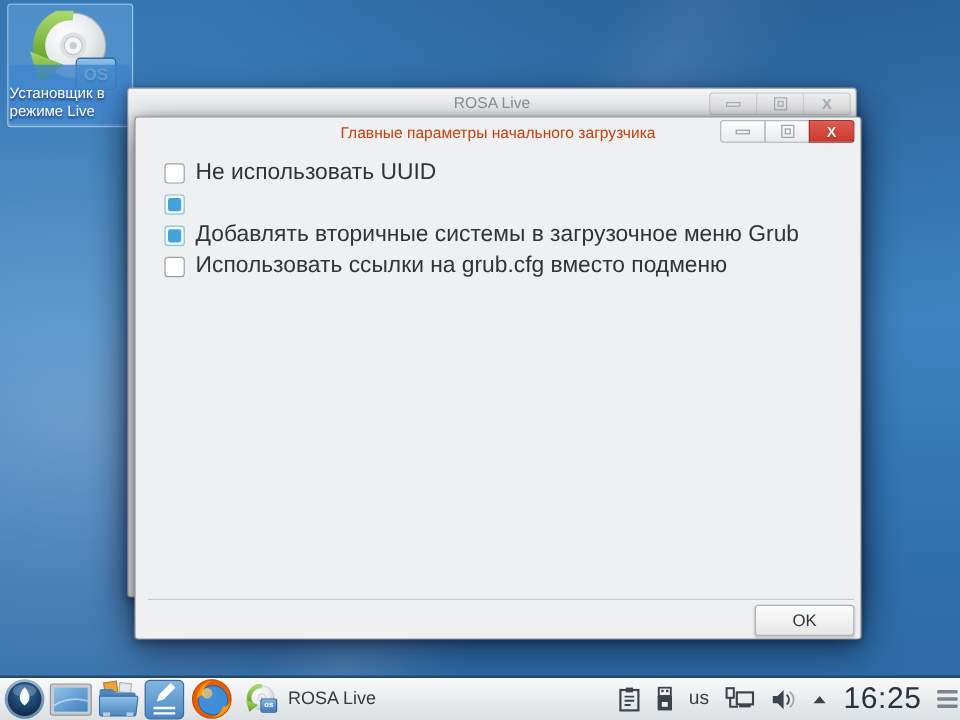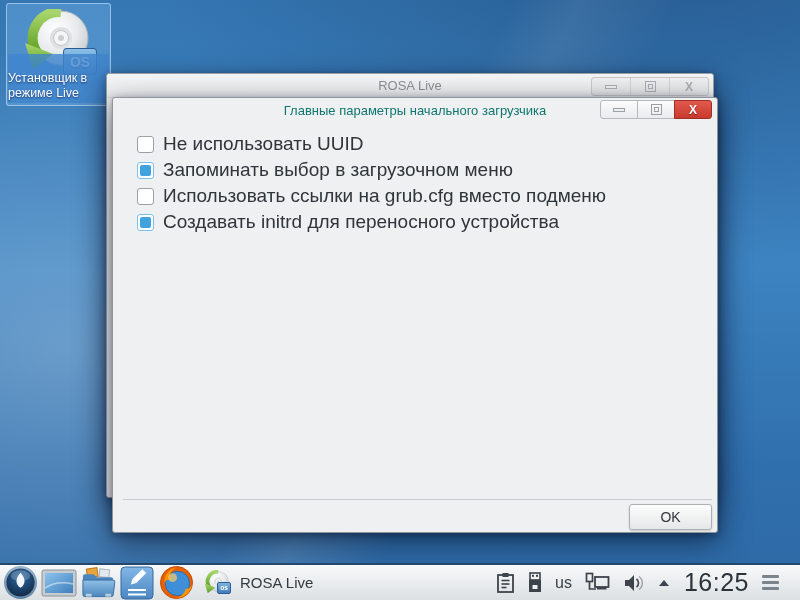--- a/index.html
+++ b/index.html
@@ -30,21 +30,21 @@
     background:linear-gradient(#f4f5f6,#e9eaeb);border-bottom:1px solid #d9dbdc;border-radius:3px 3px 0 0;}
   .btn-group{position:absolute;top:3px;right:4px;display:flex;height:17px;
     background:linear-gradient(#f0f0f1,#e2e3e4);border:1px solid #c6c9cb;border-radius:3px;}
   .btn-group .seg{width:38px;display:flex;align-items:center;justify-content:center;border-left:1px solid #d0d3d5;}
   .btn-group .seg:first-child{border-left:none;}
   .g-min{width:12px;height:4px;border:1px solid #a9afb4;background:#eef0f1;box-sizing:border-box;}
   .g-max{width:11px;height:11px;border:1px solid #a9afb4;box-sizing:border-box;position:relative;}
   .g-max::after{content:'';position:absolute;inset:2px;border:1px solid #a9afb4;}
   .g-x{color:#a9afb4;font-weight:bold;font-size:12px;line-height:1;}
   .dialog{left:112px;top:97px;width:606px;height:436px;border-color:#8f969b;}
-  .dialog .tbar{height:26px;line-height:25px;text-align:center;color:#0f766e;font-size:13px;}
+  .dialog .tbar{height:26px;line-height:25px;text-align:center;color:#c2410c;font-size:13px;}
   .dlg-btns{position:absolute;top:2px;right:5px;display:flex;}
   .wbtn{width:38px;height:19px;box-sizing:border-box;margin-left:-1px;
     background:linear-gradient(#fcfcfd,#e9ebec);border:1px solid #b6babd;
     display:flex;align-items:center;justify-content:center;}
   .wbtn:first-child{border-radius:3px 0 0 3px;margin-left:0;}
   .wbtn:last-child{border-radius:0 3px 3px 0;}
   .wbtn .g-min{border-color:#9aa0a5;}
   .wbtn .g-max{border-color:#9aa0a5;width:11px;height:11px;}
   .wbtn .g-max::after{border-color:#9aa0a5;}
   .wbtn.close{background:linear-gradient(#e2594d,#c93a2e);border-color:#9e3026;}
@@ -67,21 +67,21 @@
   .taskbar{position:absolute;left:0;right:0;bottom:0;height:35px;border-top:2px solid #24486b;
     background:linear-gradient(#f8f9fa,#dce0e3);display:flex;align-items:center;}
   .launchers{display:flex;align-items:center;gap:3px;padding-left:2px;}
   .launch{width:36px;height:34px;display:flex;align-items:center;justify-content:center;}
   .task-entry{display:flex;align-items:center;margin-left:10px;gap:9px;}
   .task-entry .mini{position:relative;width:27px;height:26px;}
   .mini-badge{position:absolute;right:0px;bottom:2px;width:12px;height:10px;border-radius:2px;
     background:linear-gradient(#7fb2dd,#417cba);border:1px solid #2c5f99;color:#fff;
     font-size:6.5px;font-weight:bold;display:flex;align-items:center;justify-content:center;}
   .task-label{font-size:15px;color:#333a40;}
-  .tray{margin-left:auto;display:flex;align-items:center;gap:13px;padding-right:21px;justify-content:flex-end;}
+  .tray{margin-left:auto;display:flex;align-items:center;gap:13px;padding-right:2px;justify-content:flex-end;}
   .kbd-layout{font-size:16px;color:#3a4147;}
   .clock{font-size:25px;color:#2a323a;letter-spacing:.5px;}
   .burger{display:flex;flex-direction:column;gap:3.5px;}
   .burger span{display:block;width:17px;height:2.5px;background:#7b848c;border-radius:1px;}
 </style>
 </head>
 <body>
 
 <svg width="0" height="0" style="position:absolute">
   <defs>
@@ -174,35 +174,34 @@
 
         <div class="opt-row">
           <span class="cb"></span>
           <span class="opt-label">Не использовать UUID</span>
         </div>
 
         <div class="opt-row">
           <span class="cb checked">
             <span class="cb-in"></span>
           </span>
-          <span class="opt-label">Запоминать выбор в загрузочном меню</span>
-        </div>
-
-
-        <div class="opt-row">
-          <span class="cb"></span>
-          <span class="opt-label">Использовать ссылки на grub.cfg вместо подменю</span>
         </div>
 
         <div class="opt-row">
           <span class="cb checked">
             <span class="cb-in"></span>
           </span>
-          <span class="opt-label">Создавать initrd для переносного устройства</span>
-        </div>
+          <span class="opt-label">Добавлять вторичные системы в загрузочное меню Grub</span>
+        </div>
+
+        <div class="opt-row">
+          <span class="cb"></span>
+          <span class="opt-label">Использовать ссылки на grub.cfg вместо подменю</span>
+        </div>
+
       </div>
 
     <div class="sep"></div>
     <div class="ok-btn">OK</div>
   </div>
 </div>
 
 <div class="taskbar">
   <div class="launchers">
     <div class="launch">

